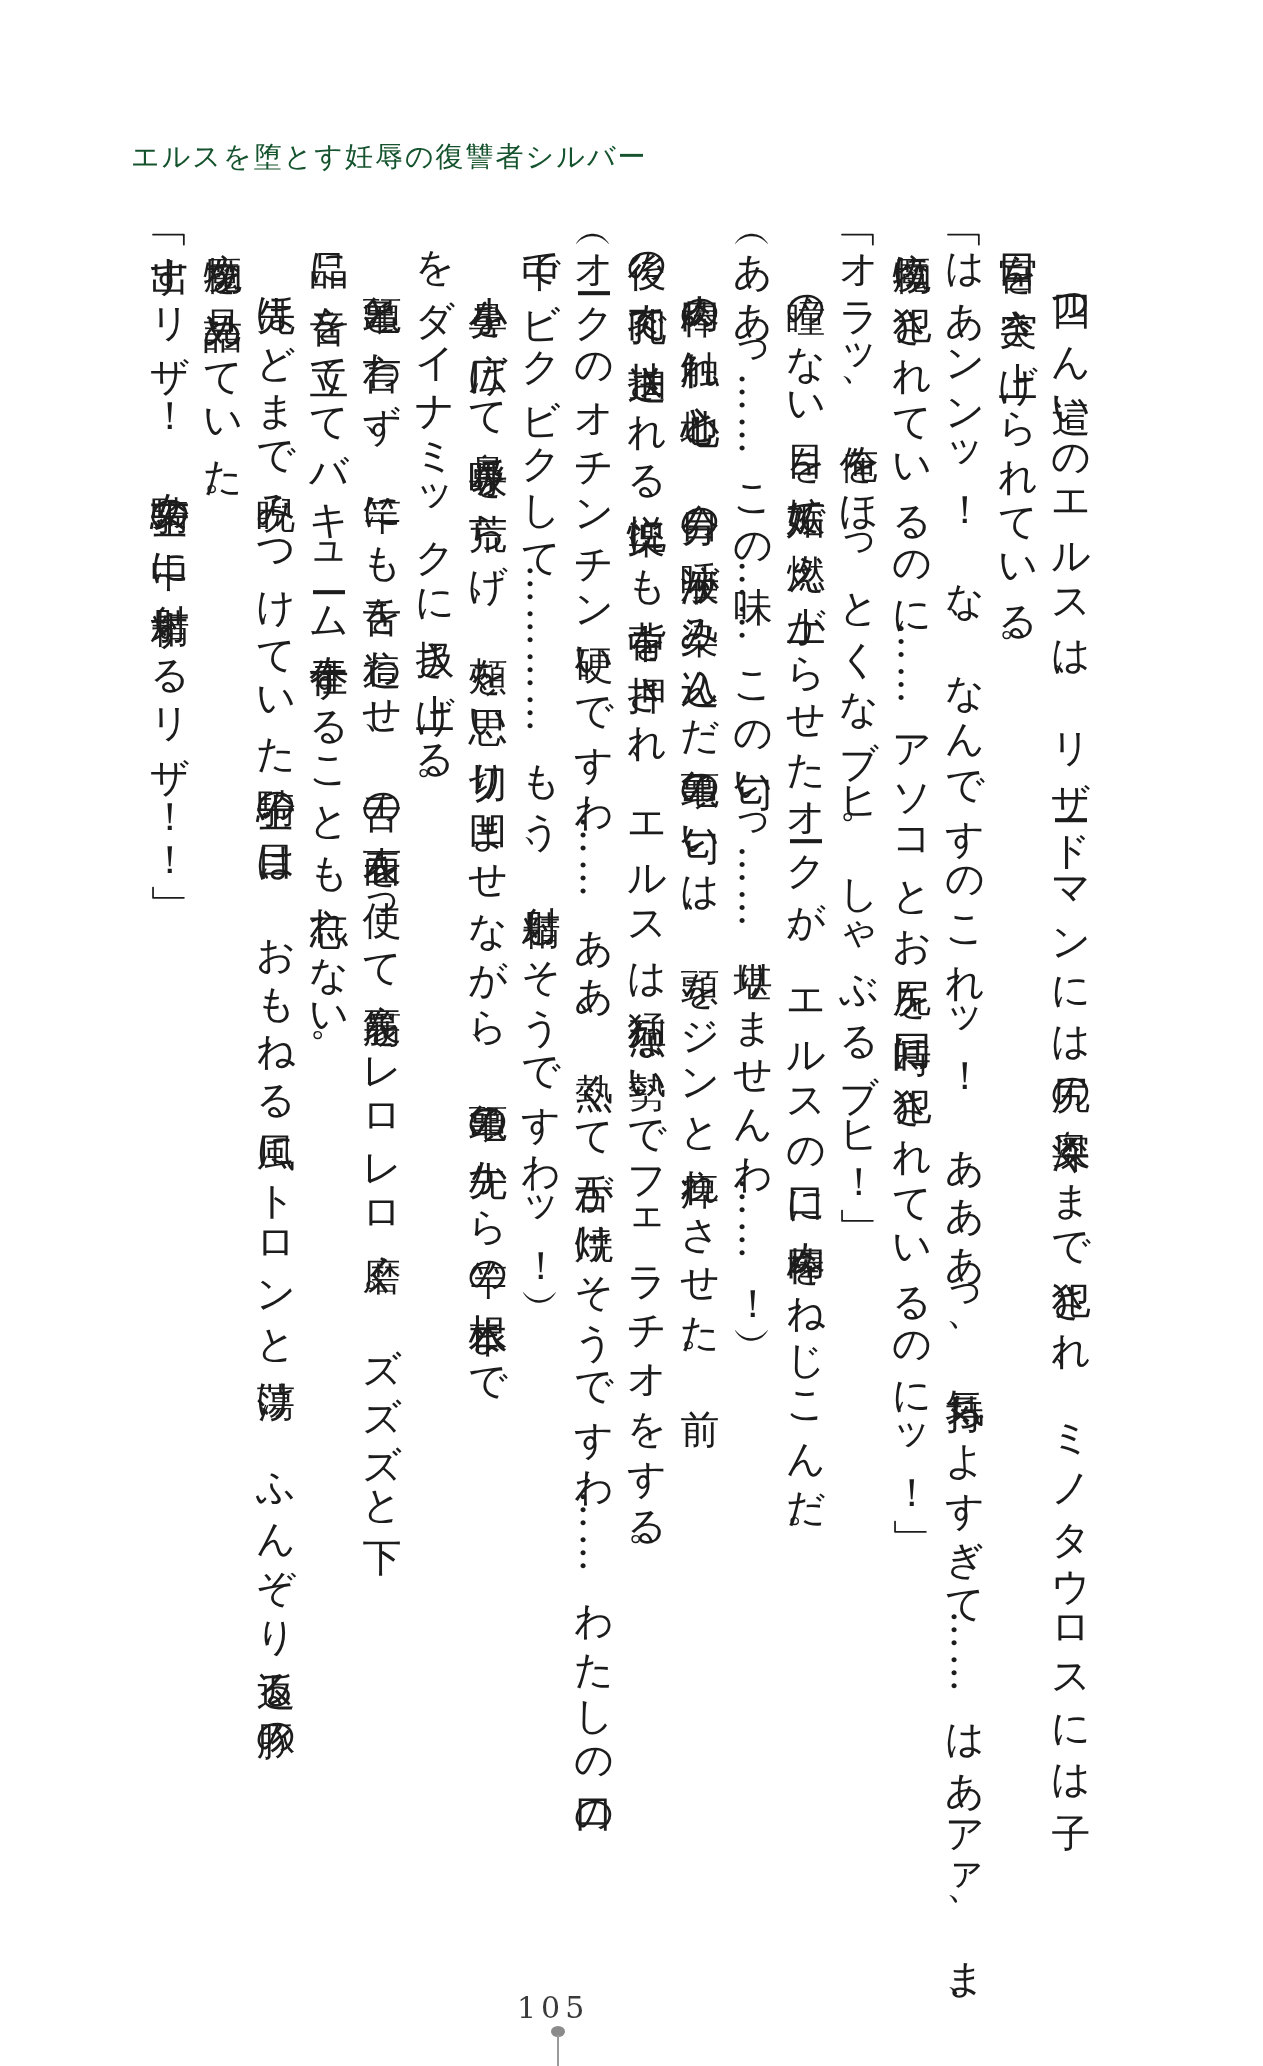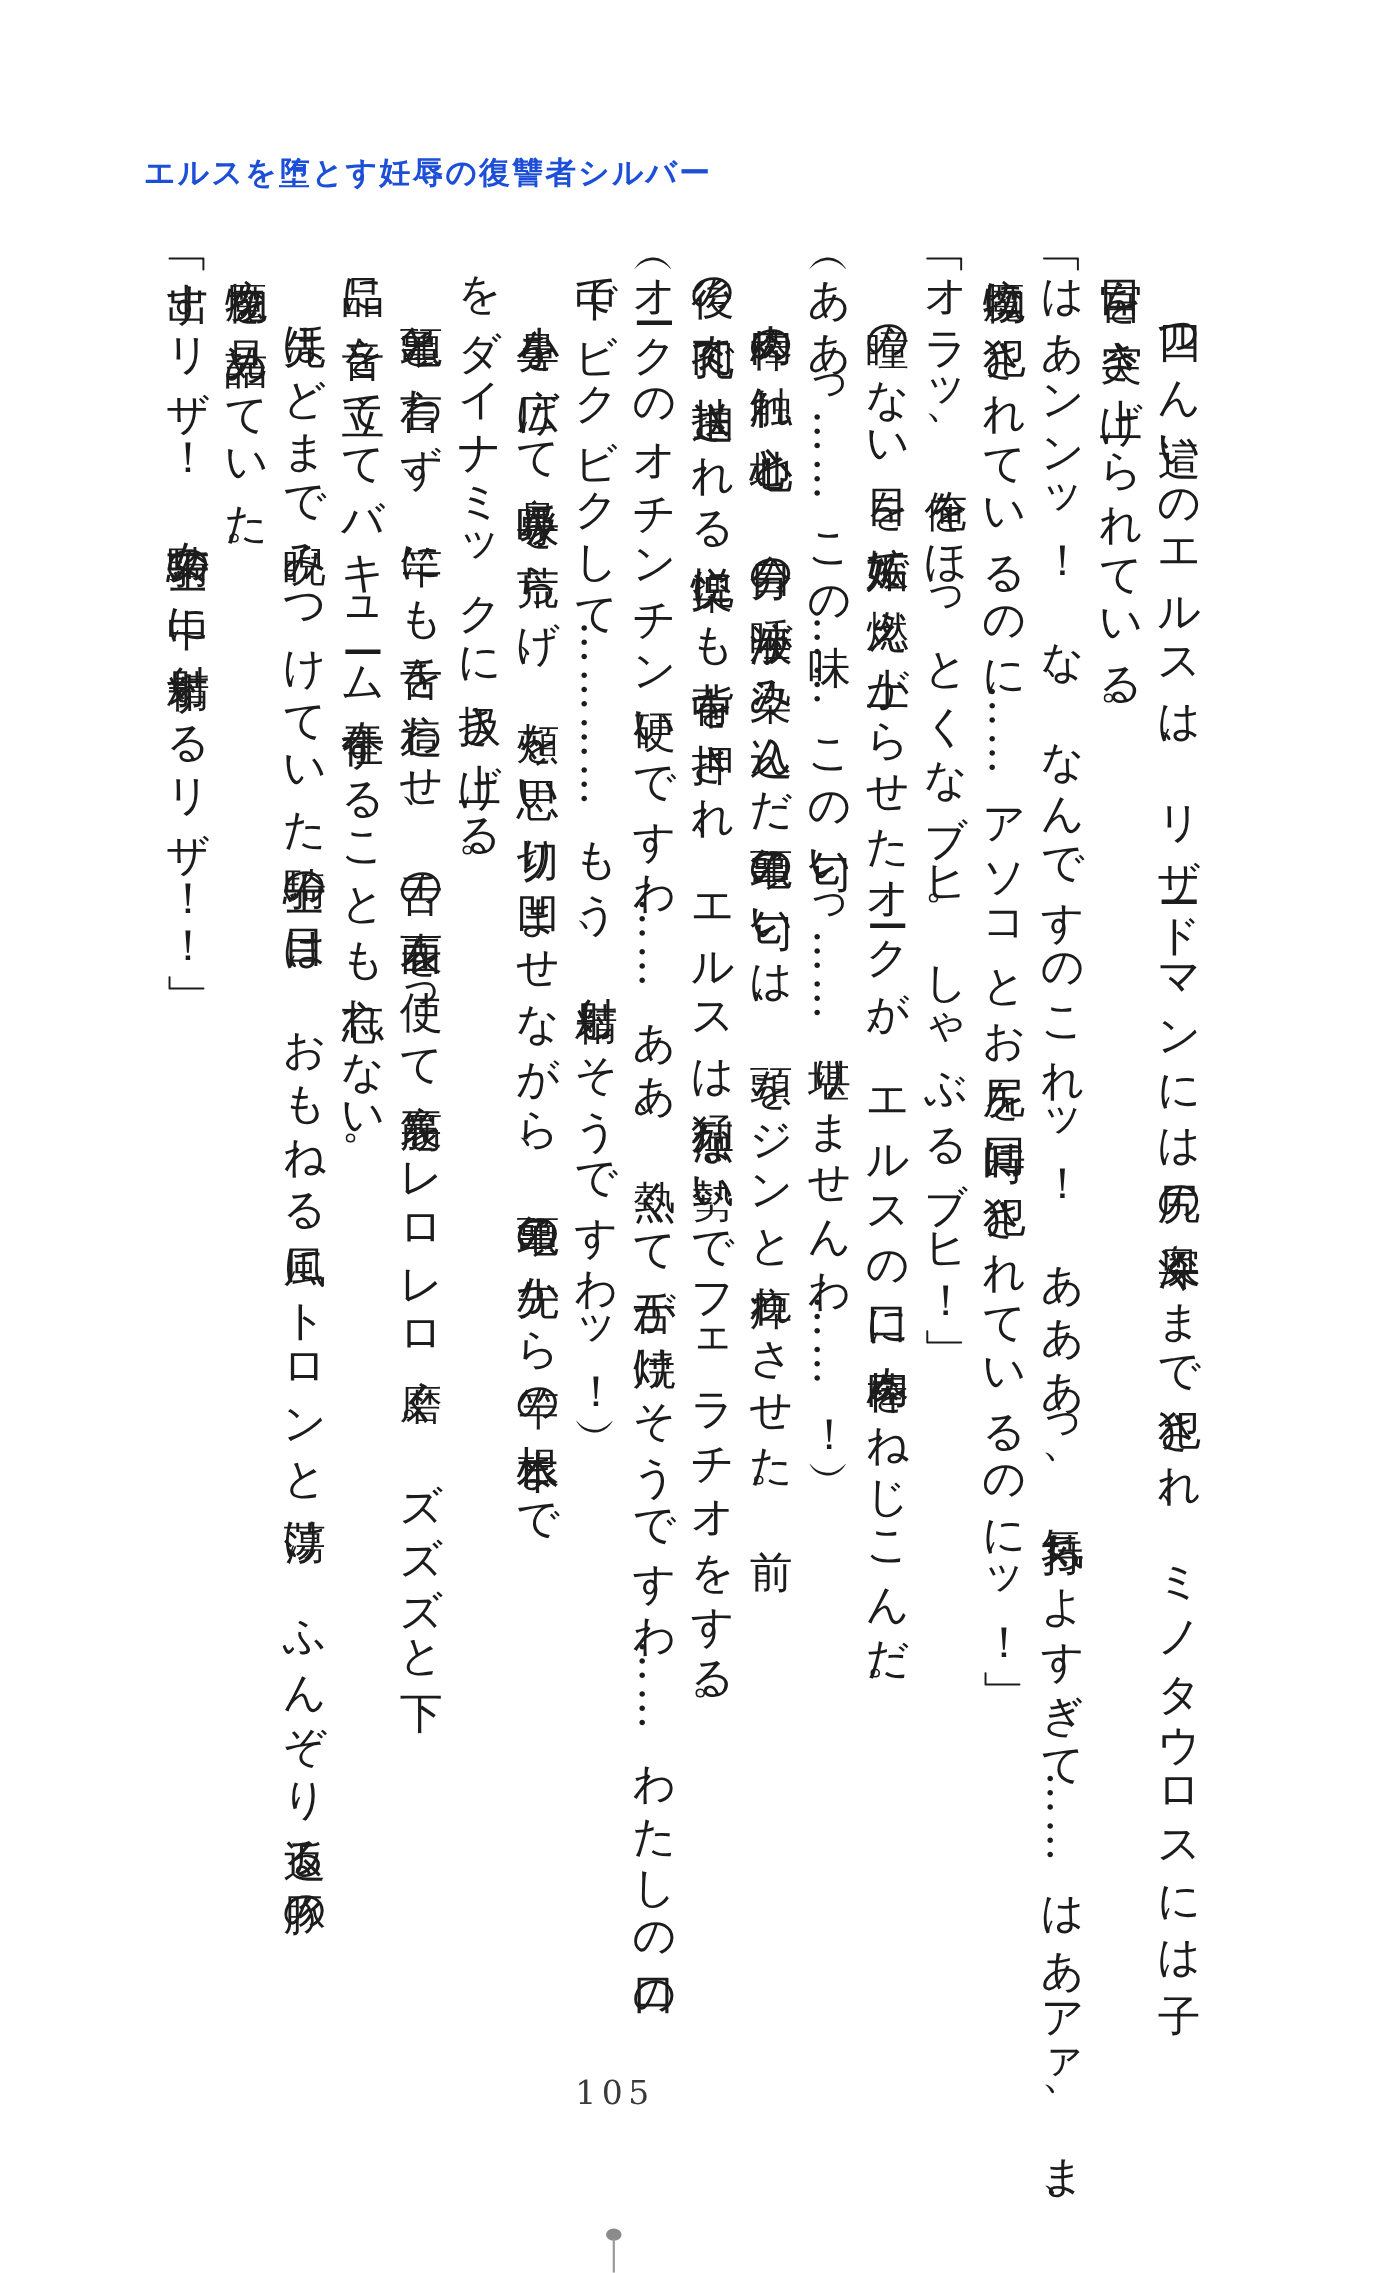--- a/index.html
+++ b/index.html
@@ -9,41 +9,39 @@
     position:relative;
     overflow:hidden;
     font-family:"DejaVu Serif","Liberation Serif",serif;
     color:#1f1f1f;
   }
   .running-title{
     position:absolute;
     left:131px;top:138px;
     font-size:28px;
     letter-spacing:2px;
-    color:#1d4ed8;
+    color:#14532d;
     white-space:nowrap;
-    font-weight:bold;
   }
   .body-text{
     position:absolute;
     top:222px;right:165px;
     width:956px;height:1790px;
     writing-mode:vertical-rl;
     font-size:39px;
     line-height:53px;
     letter-spacing:4px;
     color:#1c1c1c;
   }
   .ln{white-space:nowrap;}
   .ln.ind{padding-top:43px;}
   .page-number{
     position:absolute;
-    left:517px;top:1886px;
+    left:517px;top:1990px;
     width:84px;
-    text-align:center;
     font-size:30px;
     letter-spacing:5px;
     color:#3a3a3a;
   }
   .footer-dot{
     position:absolute;
     left:551px;top:2026px;
     width:14px;height:11px;
     border-radius:50%;
     background:#8b8b8b;

